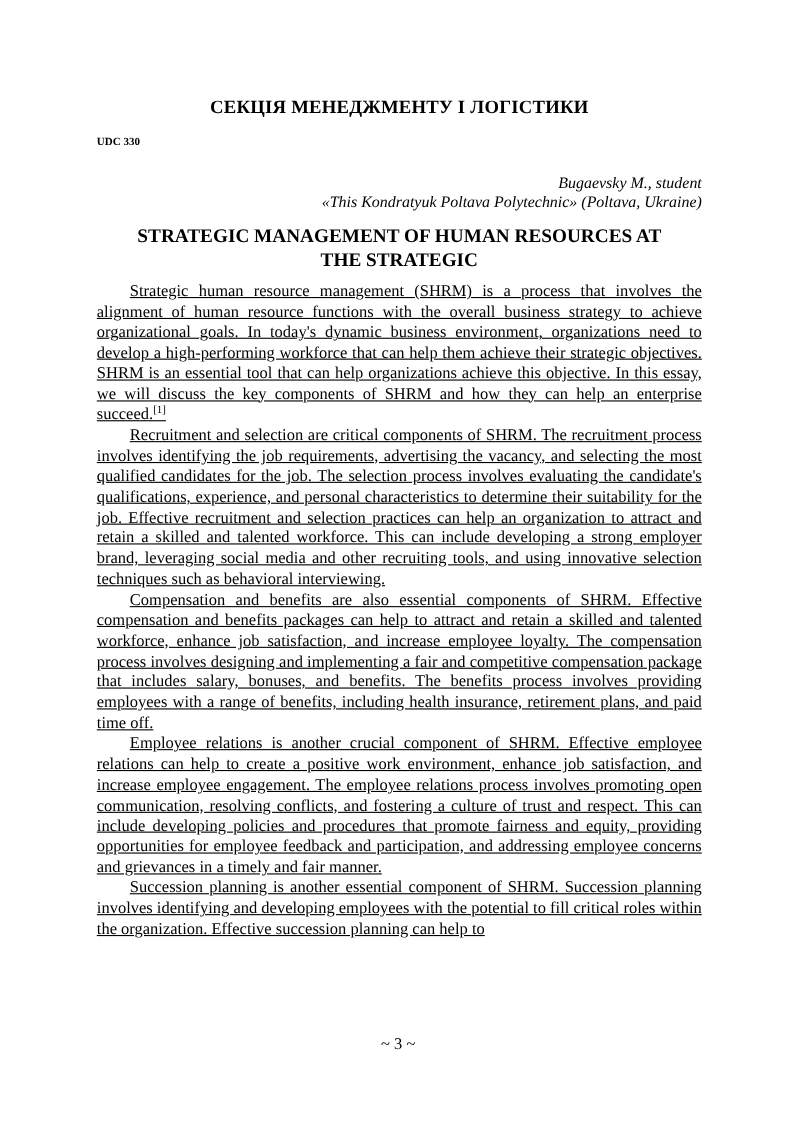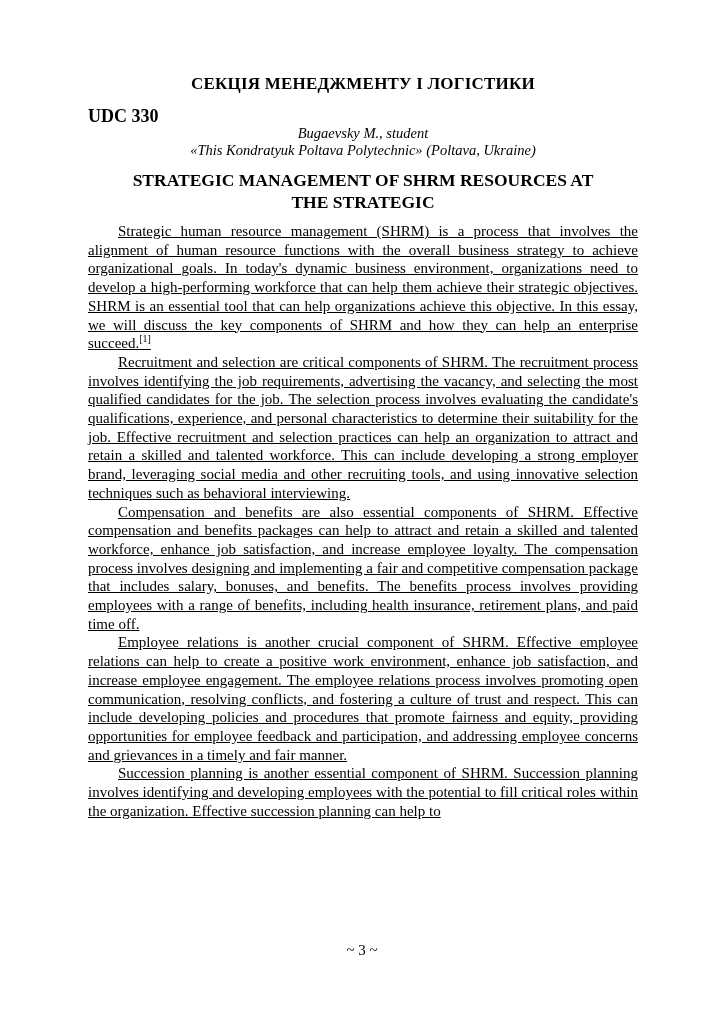--- a/index.html
+++ b/index.html
@@ -13,39 +13,39 @@
     height: 1024px;
     background: #ffffff;
     color: #000000;
     font-family: "Liberation Serif", "DejaVu Serif", serif;
     box-sizing: border-box;
     overflow: hidden;
   }
   .content {
     position: absolute;
     left: 88px;
-    top: 74px;
+    top: 88px;
     width: 550px;
   }
   .section-header {
     text-align: center;
     font-weight: bold;
     font-size: 17px;
     line-height: 20px;
     letter-spacing: 0.2px;
     margin-bottom: 13px;
   }
   .udc {
     font-weight: bold;
-    font-size: 18px;
+    font-size: 10px;
     line-height: 18px;
-    margin-bottom: 0;
+    margin-bottom: 20px;
   }
   .authors {
-    text-align: center;
+    text-align: right;
     font-style: italic;
     font-size: 14.5px;
     line-height: 17px;
   }
   .article-title {
     margin: 11px 0 9px 0;
     text-align: center;
     font-weight: bold;
     font-size: 17.5px;
     line-height: 21.5px;
@@ -84,21 +84,21 @@
     <div class="section-header">СЕКЦІЯ МЕНЕДЖМЕНТУ І ЛОГІСТИКИ</div>
 
     <div class="udc">UDC 330</div>
 
     <div class="authors">
       <div class="author-line">Bugaevsky M., student</div>
       <div class="author-line">«This Kondratyuk Poltava Polytechnic» (Poltava, Ukraine)</div>
     </div>
 
     <h1 class="article-title">
-      <span class="title-line">STRATEGIC MANAGEMENT OF SHRM RESOURCES AT</span>
+      <span class="title-line">STRATEGIC MANAGEMENT OF HUMAN RESOURCES AT</span>
       <span class="title-line">THE STRATEGIC</span>
     </h1>
 
     <div class="body-text">
       <p><span>Strategic human resource management (SHRM) is a process that involves the alignment of human resource functions with the overall business strategy to achieve organizational goals. In today's dynamic business environment, organizations need to develop a high-performing workforce that can help them achieve their strategic objectives. SHRM is an essential tool that can help organizations achieve this objective. In this essay, we will discuss the key components of SHRM and how they can help an enterprise succeed.</span><sup>[1]</sup></p>
       <p><span>Recruitment and selection are critical components of SHRM. The recruitment process involves identifying the job requirements, advertising the vacancy, and selecting the most qualified candidates for the job. The selection process involves evaluating the candidate's qualifications, experience, and personal characteristics to determine their suitability for the job. Effective recruitment and selection practices can help an organization to attract and retain a skilled and talented workforce. This can include developing a strong employer brand, leveraging social media and other recruiting tools, and using innovative selection techniques such as behavioral interviewing.</span></p>
       <p><span>Compensation and benefits are also essential components of SHRM. Effective compensation and benefits packages can help to attract and retain a skilled and talented workforce, enhance job satisfaction, and increase employee loyalty. The compensation process involves designing and implementing a fair and competitive compensation package that includes salary, bonuses, and benefits. The benefits process involves providing employees with a range of benefits, including health insurance, retirement plans, and paid time off.</span></p>
       <p><span>Employee relations is another crucial component of SHRM. Effective employee relations can help to create a positive work environment, enhance job satisfaction, and increase employee engagement. The employee relations process involves promoting open communication, resolving conflicts, and fostering a culture of trust and respect. This can include developing policies and procedures that promote fairness and equity, providing opportunities for employee feedback and participation, and addressing employee concerns and grievances in a timely and fair manner.</span></p>
       <p><span>Succession planning is another essential component of SHRM. Succession planning involves identifying and developing employees with the potential to fill critical roles within the organization. Effective succession planning can help to</span></p>
     </div>

